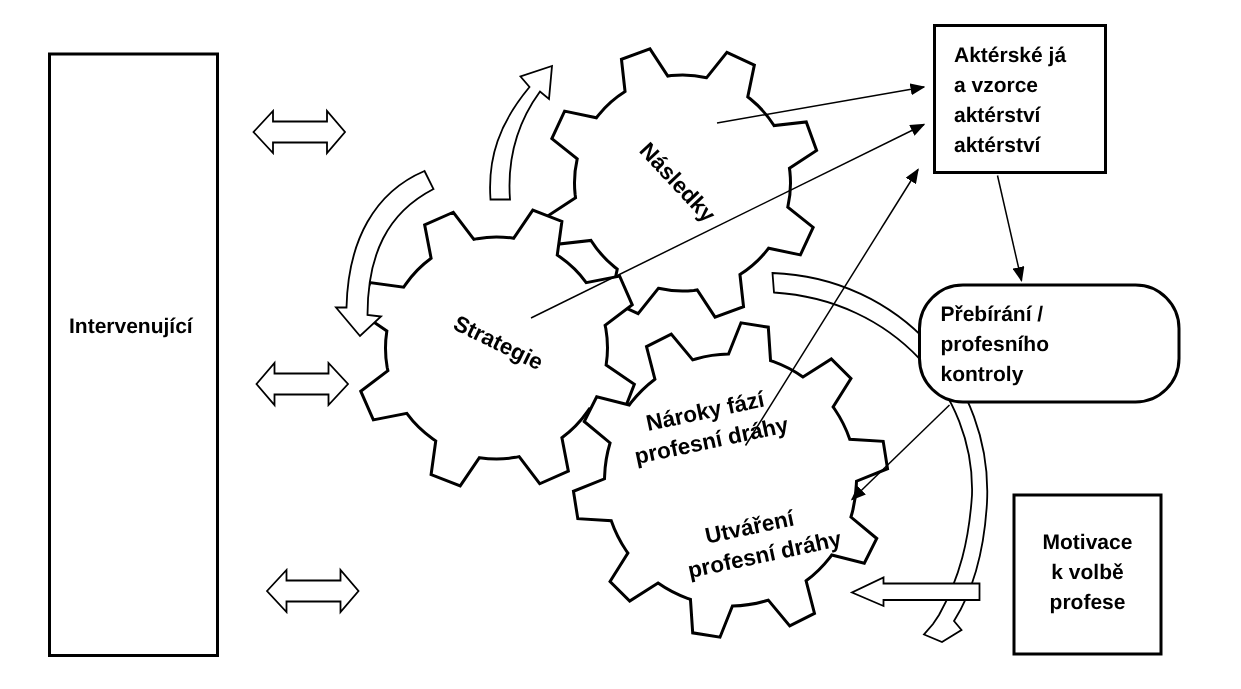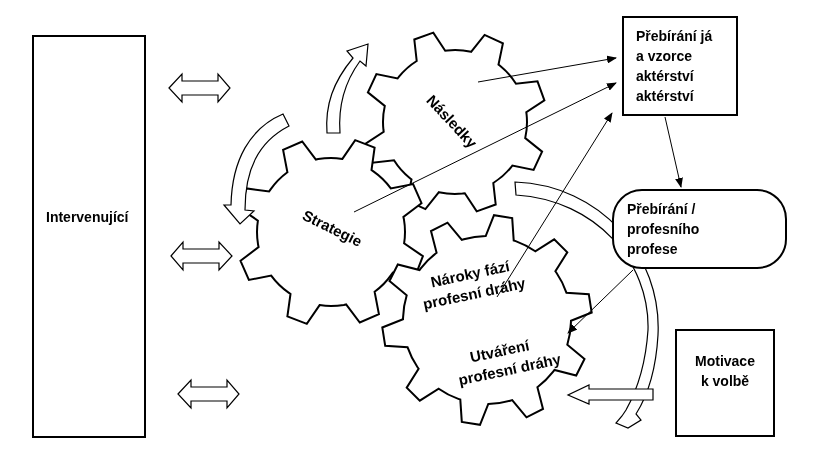--- a/index.html
+++ b/index.html
@@ -65,33 +65,34 @@
 </svg>
 
 <div class="box" id="box-intervening">
   <div class="box-text">
     <span>Intervenující</span>
   </div>
 </div>
 
 <div class="box" id="box-actor">
   <div class="box-text">
-    <span>Přebírání já</span>
+    <span>Aktérské já</span>
     <span>a vzorce</span>
     <span>aktérství</span>
     <span>aktérství</span>
   </div>
 </div>
 
 <div class="box" id="box-control">
   <div class="box-text">
     <span>Přebírání /</span>
     <span>profesního</span>
-    <span>profese</span>
+    <span>kontroly</span>
   </div>
 </div>
 
 <div class="box" id="box-motivation">
   <div class="box-text">
     <span>Motivace</span>
     <span>k volbě</span>
+    <span>profese</span>
   </div>
 </div>
 
 </body></html>

